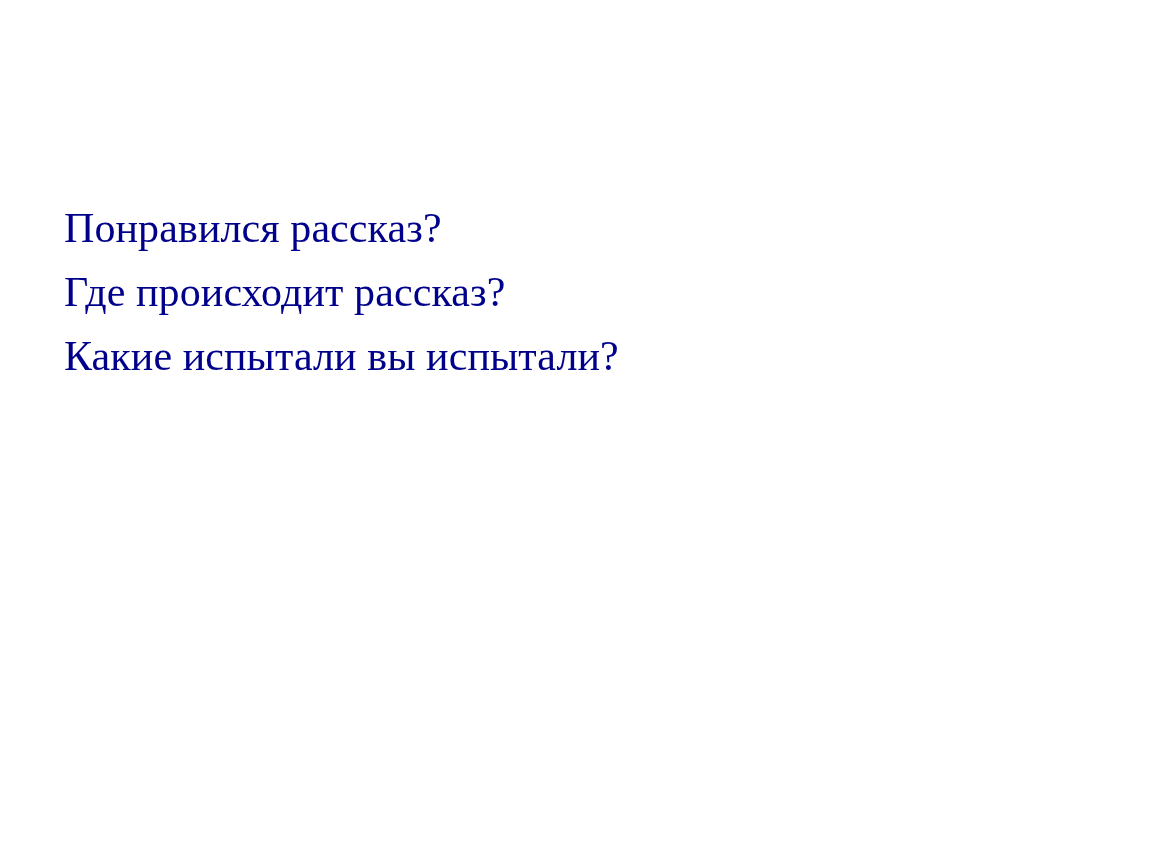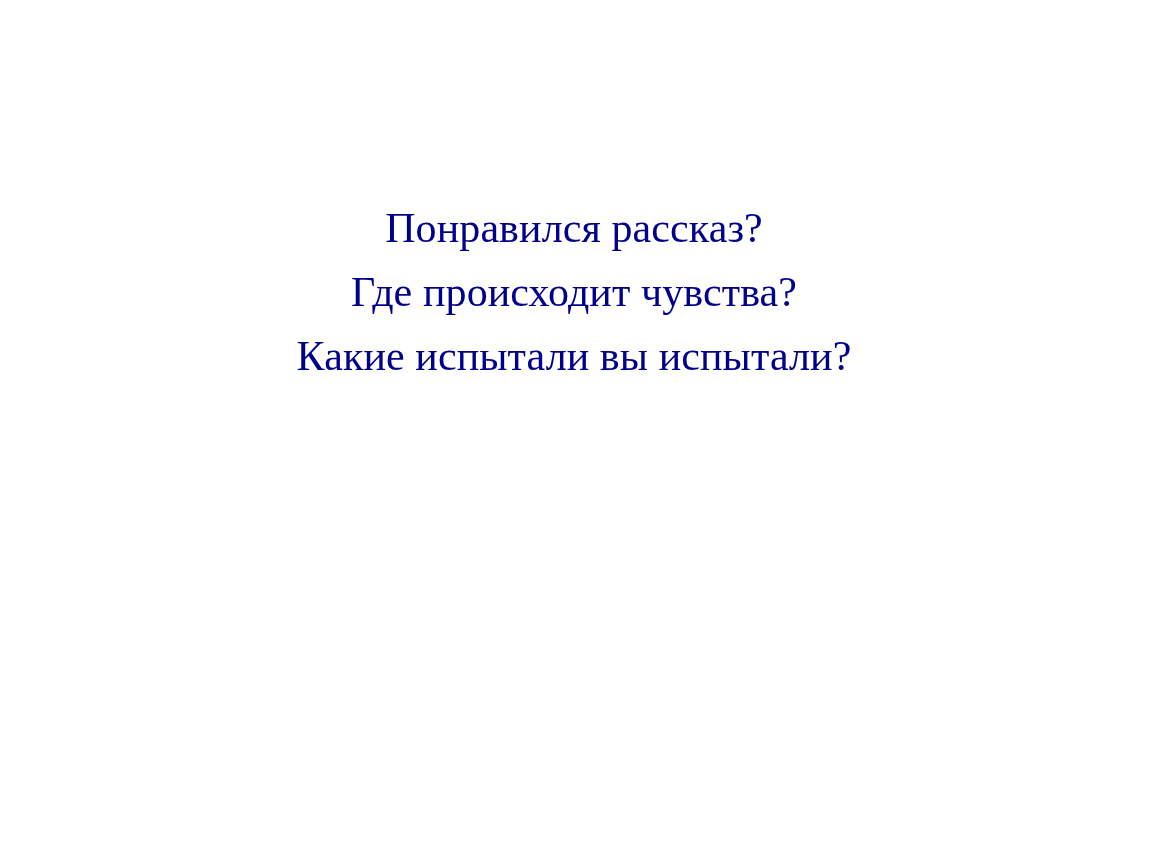--- a/index.html
+++ b/index.html
@@ -21,37 +21,36 @@
     height: 864px;
     background: #ffffff;
     box-sizing: border-box;
   }
 
   .content-block {
     position: absolute;
     left: 64px;
     top: 196px;
     width: 1020px;
-    text-align: center;
   }
 
   .question-line {
     font-family: "Liberation Serif", "DejaVu Serif", serif;
     font-size: 42px;
     line-height: 64px;
     font-weight: 400;
     color: #00008b;
     white-space: nowrap;
     letter-spacing: 0.1px;
     margin: 0;
     padding: 0;
   }
 </style>
 </head>
 <body>
 
 <div class="slide">
   <div class="content-block">
     <p class="question-line">Понравился рассказ?</p>
-    <p class="question-line">Где происходит чувства?</p>
+    <p class="question-line">Где происходит рассказ?</p>
     <p class="question-line">Какие испытали вы испытали?</p>
   </div>
 </div>
 
 </body></html>

